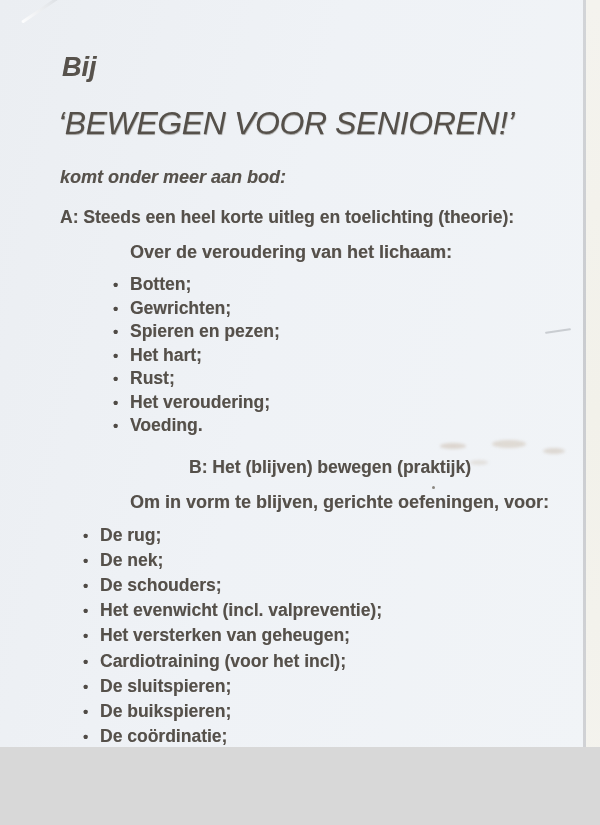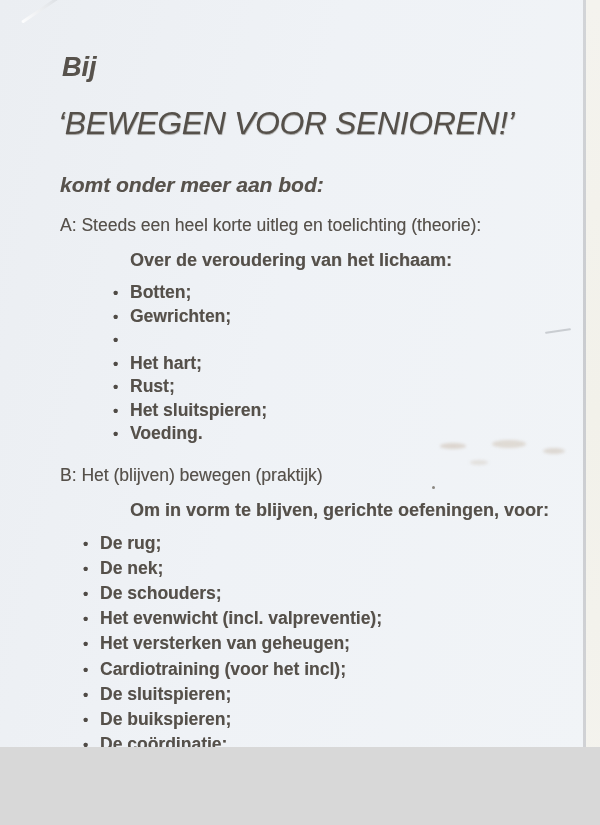--- a/index.html
+++ b/index.html
@@ -61,32 +61,32 @@
     text-shadow:0.3px 0.4px 0.6px rgba(92,87,80,.45);
   }
   .title{
     margin:16px 0 8px 58px;
     font-size:32px;line-height:46px;font-weight:normal;font-style:italic;
     letter-spacing:-0.4px;
     color:#55504a;
     text-shadow:0.4px 0.5px 0.7px rgba(90,85,78,.5);
   }
   .subtitle{
-    margin:24px 0 0 60px;
-    font-size:21px;line-height:30px;font-weight:bold;font-style:italic;
+    margin:16px 0 0 60px;
+    font-size:18px;line-height:30px;font-weight:bold;font-style:italic;
     color:#57524c;
     text-shadow:0.3px 0.4px 0.6px rgba(92,87,80,.45);
   }
   .sec-heading{
     margin:14px 0 0 60px;
-    font-size:17.5px;line-height:23px;font-weight:normal;
+    font-size:17.5px;line-height:23px;font-weight:bold;
     color:#55504a;
     text-shadow:0.3px 0.3px 0.5px rgba(92,87,80,.4);
   }
-  .sec-heading.b{margin-top:18px;}
+  .sec-heading.b{margin-top:18px;text-align:center;}
   .sec-sub{
     margin:12px 0 0 130px;
     font-size:18px;line-height:22px;font-weight:bold;
     color:#55504a;
     text-shadow:0.3px 0.3px 0.5px rgba(92,87,80,.4);
   }
   ul.blist{
     list-style:none;
     margin:10px 0 0 0;padding:0;
     font-size:17.5px;font-weight:bold;
@@ -131,32 +131,33 @@
     <li>
         <span class="bullet">•</span>
         <span>Botten;</span>
       </li>
     <li>
         <span class="bullet">•</span>
         <span>Gewrichten;</span>
       </li>
     <li>
         <span class="bullet">•</span>
+        <span>Spieren en pezen;</span>
       </li>
     <li>
         <span class="bullet">•</span>
         <span>Het hart;</span>
       </li>
     <li>
         <span class="bullet">•</span>
         <span>Rust;</span>
       </li>
     <li>
         <span class="bullet">•</span>
-        <span>Het sluitspieren;</span>
+        <span>Het veroudering;</span>
       </li>
     <li>
         <span class="bullet">•</span>
         <span>Voeding.</span>
       </li>
   </ul>
 
   <div class="sec-heading b">B: Het (blijven) bewegen (praktijk)</div>
   <div class="sec-sub">Om in vorm te blijven, gerichte oefeningen, voor:</div>
   <ul class="blist b">

